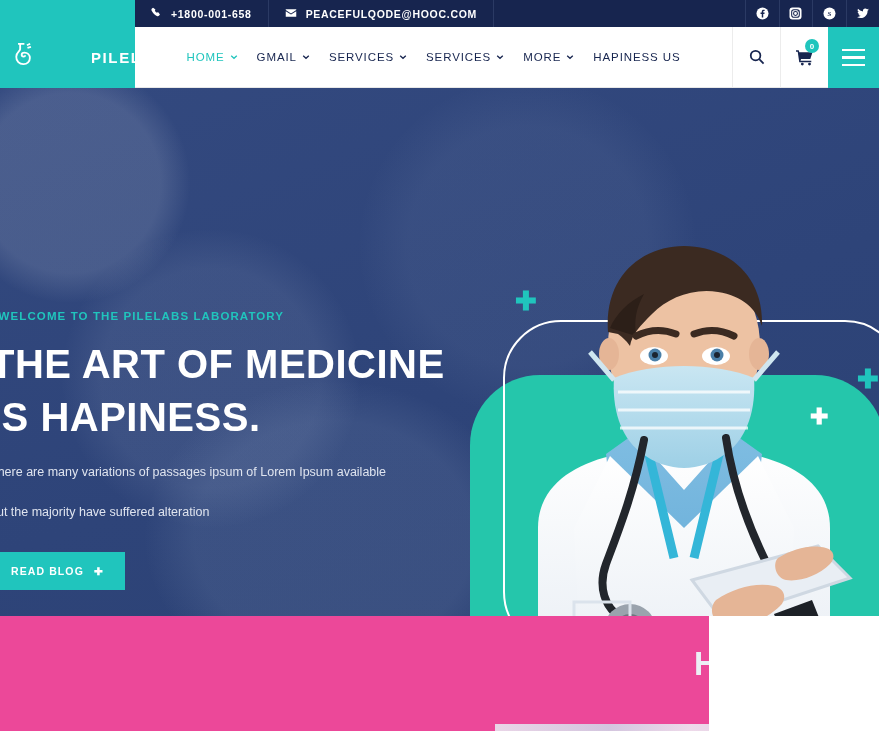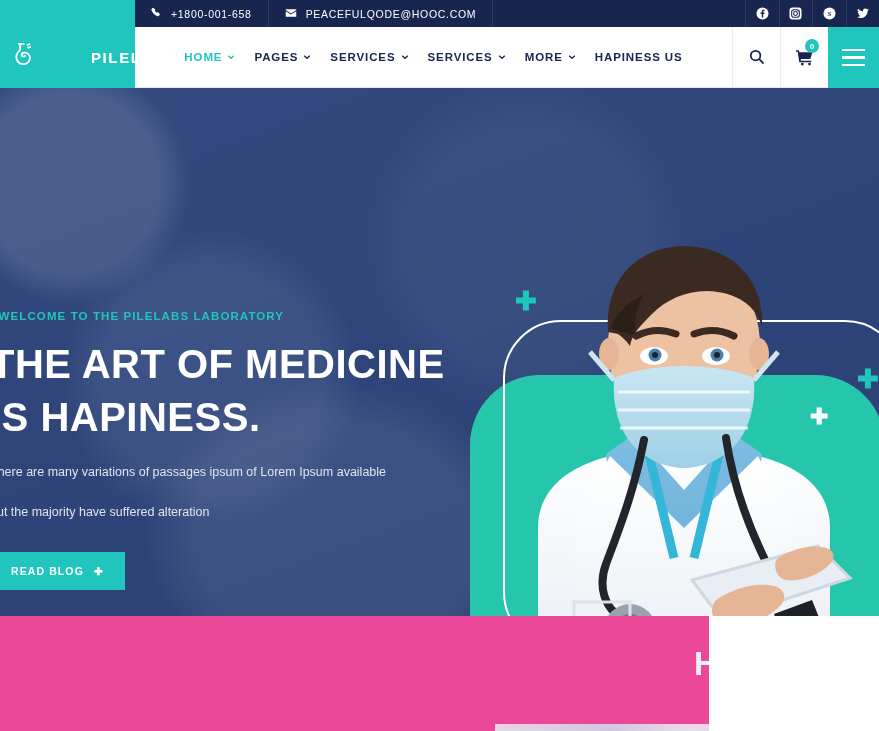--- a/index.html
+++ b/index.html
@@ -14,21 +14,21 @@
   .topbar {
     position:absolute; top:0; left:0; width:879px; height:27px;
     background:#17254f;
     display:flex; align-items:stretch;
   }
   .topbar-logo-pad { width:135px; background:#20c5bd; }
   .tb-item {
     display:flex; align-items:center; gap:9px;
     padding:0 16px;
     color:#ffffff;
-    font-size:10.5px; letter-spacing:.7px; font-weight:normal;
+    font-size:10.5px; letter-spacing:.7px; font-weight:bold;
     border-right:1px solid #2b3a64;
     white-space:nowrap;
   }
   .tb-item:first-of-type { border-left:1px solid #2b3a64; }
   .tb-spacer { flex:1; }
   .tb-social {
     width:33.5px; display:flex; align-items:center; justify-content:center;
     border-left:1px solid #2b3a64;
   }
   .tb-social svg { display:block; }
@@ -48,21 +48,21 @@
   .logo-text {
     color:#ffffff; font-size:15px; font-weight:bold; letter-spacing:1.6px;margin-left:48px;
   }
   .nav {
     flex:1; display:flex; align-items:center; justify-content:center;
     gap:7px;
     border-bottom:1px solid #e8e8e8;
   }
   .nav-item {
     display:flex; align-items:center; gap:5px;
-    font-size:11.5px; font-weight:bold; letter-spacing:.9px;
+    font-size:11.5px; font-weight:normal; letter-spacing:.9px;
     color:#17254f; cursor:pointer;
     padding:4px 6px;
   }
   .nav-item.active { color:#20c5bd; }
   .caret { width:8px; height:8px; }
   .hdr-icon {
     width:48px; display:flex; align-items:center; justify-content:center;
     border-left:1px solid #ececec; border-bottom:1px solid #e8e8e8;
     position:relative; cursor:pointer;
   }
@@ -229,21 +229,21 @@
   </div>
 
   <div class="nav">
     <div class="nav-item active">
       <span>HOME</span>
       <svg class="caret" viewBox="0 0 10 10" fill="none" stroke="#20c5bd" stroke-width="1.6">
           <path d="M1.5 3.4 5 6.6l3.5-3.2"></path>
         </svg>
     </div>
     <div class="nav-item">
-      <span>PAGES</span>
+      <span>GMAIL</span>
       <svg class="caret" viewBox="0 0 10 10" fill="none" stroke="#17254f" stroke-width="1.6">
           <path d="M1.5 3.4 5 6.6l3.5-3.2"></path>
         </svg>
     </div>
     <div class="nav-item">
       <span>SERVICES</span>
       <svg class="caret" viewBox="0 0 10 10" fill="none" stroke="#17254f" stroke-width="1.6">
           <path d="M1.5 3.4 5 6.6l3.5-3.2"></path>
         </svg>
     </div>

